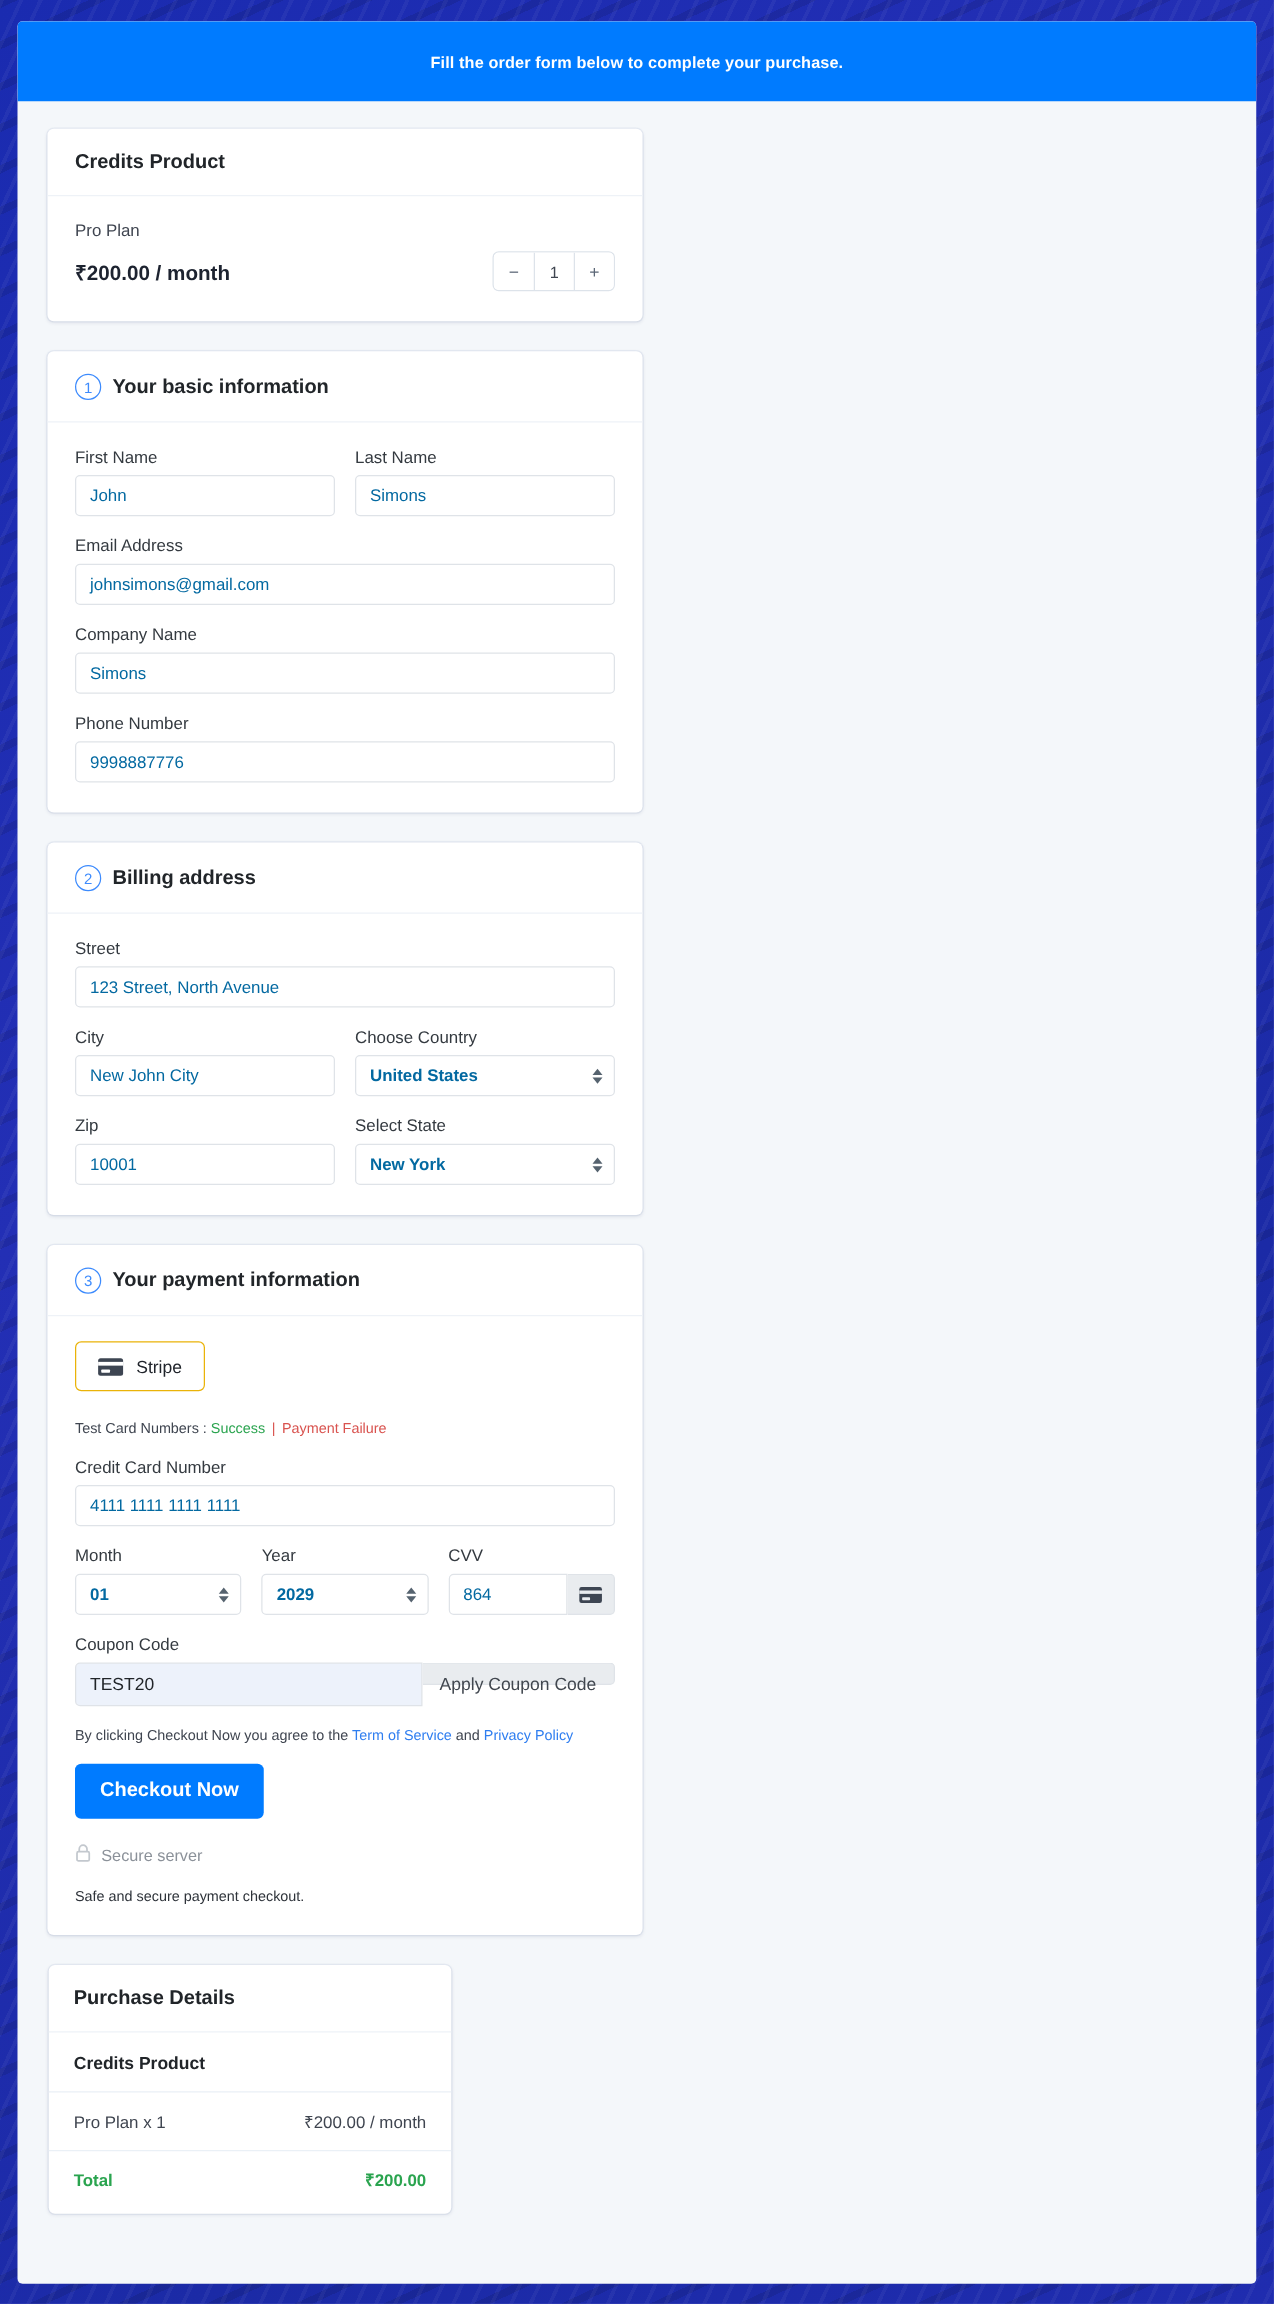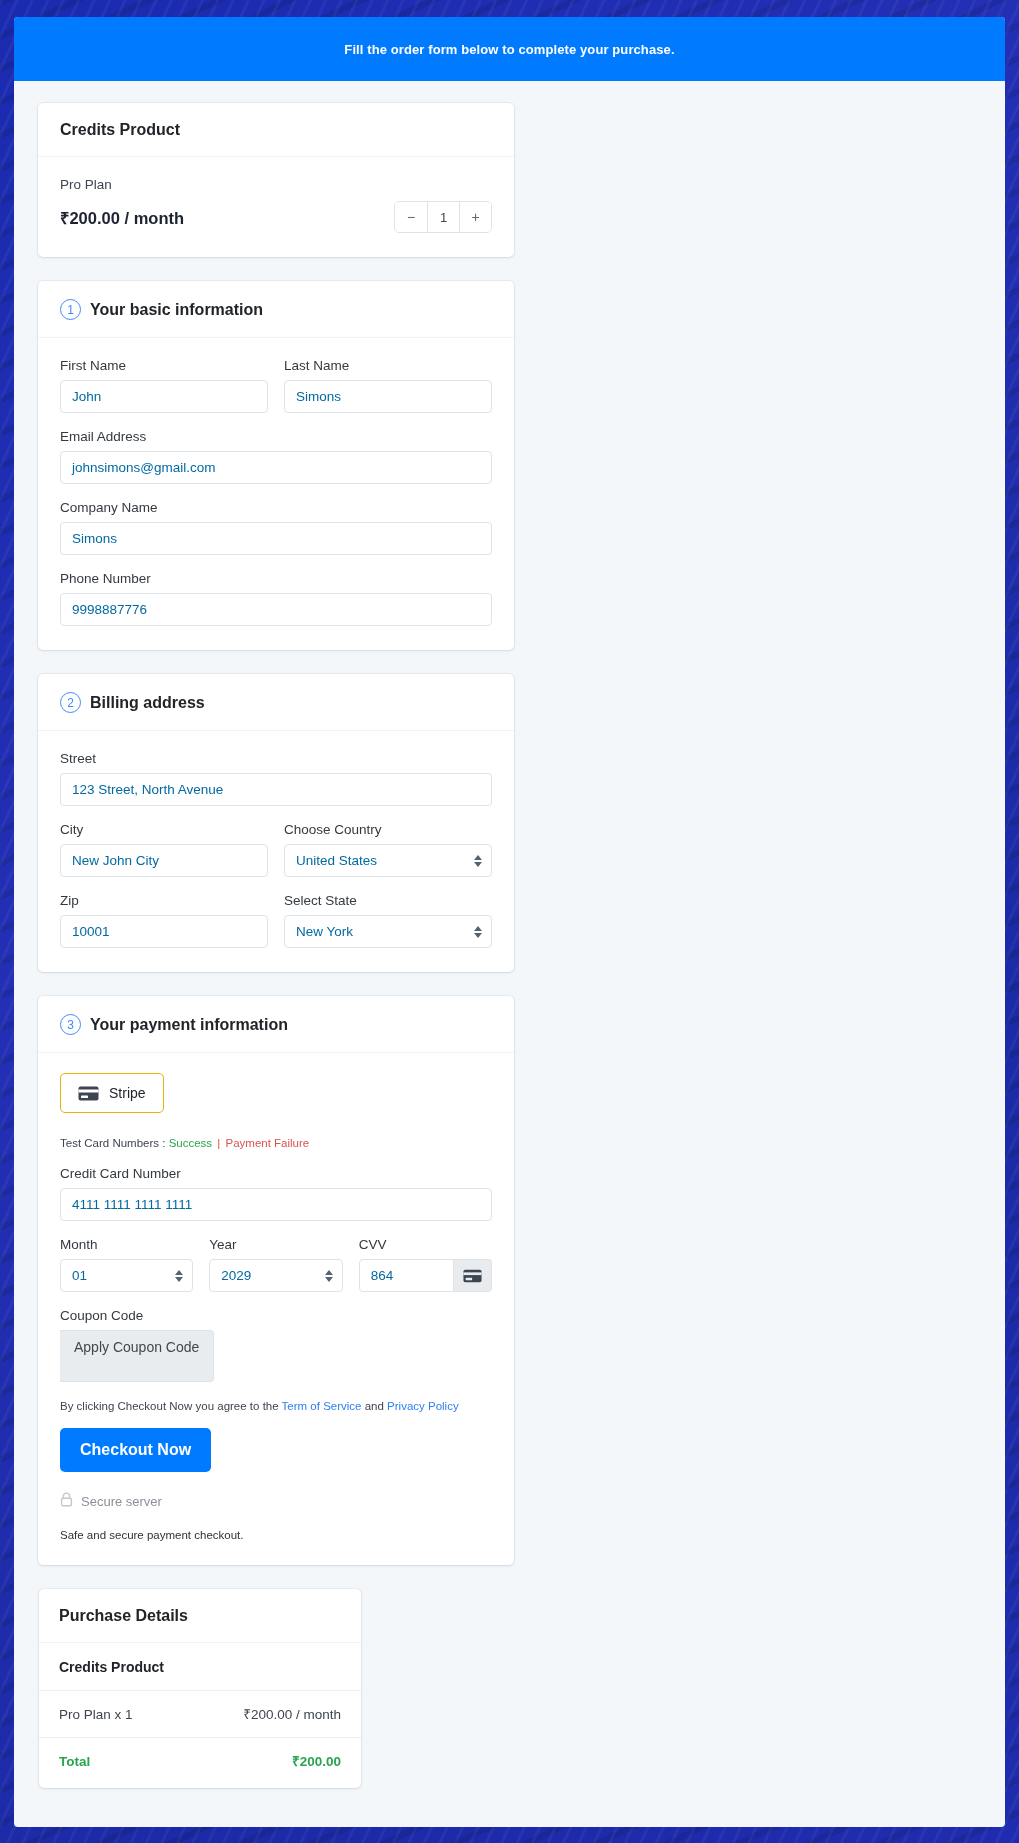--- a/index.html
+++ b/index.html
@@ -145,21 +145,21 @@
     font-family: "Liberation Sans", sans-serif;
     color: #0369a1;
     line-height: 31px;
     white-space: nowrap;
     overflow: hidden;
   }
 
   .f-select {
     position: relative;
   }
-  .f-select .f-input { padding-right: 40px; }
+  .f-select .f-input { padding-right: 40px; font-weight: bold; }
   .f-select .chev {
     position: absolute;
     right: 10px;
     top: 50%;
     transform: translateY(-50%);
     display: flex;
     flex-direction: column;
     gap: 2px;
     pointer-events: none;
   }
@@ -226,21 +226,21 @@
     font-size: 14px;
   }
   .coupon-apply {
     border: 1px solid #dfe3e8;
     border-left: none;
     border-top-right-radius: 4px;
     border-bottom-right-radius: 4px;
     background: #e9ecef;
     color: #41474f;
     font-size: 14px;
-    height: 52px;
+    height: 18px;
     line-height: 33px;
     padding: 0 14px;
     white-space: nowrap;
     flex: 0 0 auto;
   }
 
   .agree {
     font-size: 11.5px;
     color: #3f4550;
     margin: 18px 0 16px 0;
@@ -479,20 +479,21 @@
                     </svg>
                   </span>
                 </div>
               </div>
             </div>
           </div>
 
           <div class="f-group" style="margin-bottom:0">
             <label class="f-label">Coupon Code</label>
             <div class="coupon-wrap">
+              <div class="f-input">TEST20</div>
               <div class="coupon-apply">Apply Coupon Code</div>
             </div>
           </div>
 
           <div class="agree">
             <span>By clicking Checkout Now you agree to the </span><a href="#">Term of Service</a><span> and </span><a href="#">Privacy Policy</a>
           </div>
 
           <button class="btn-checkout">Checkout Now</button>
 

